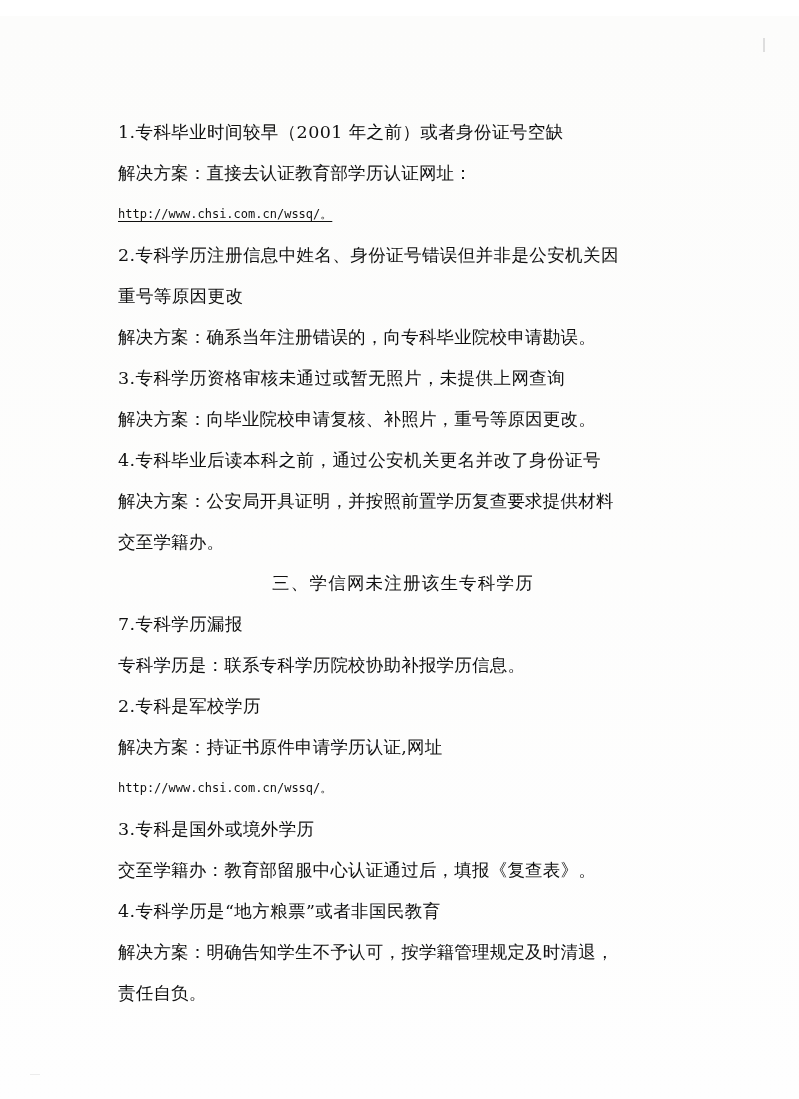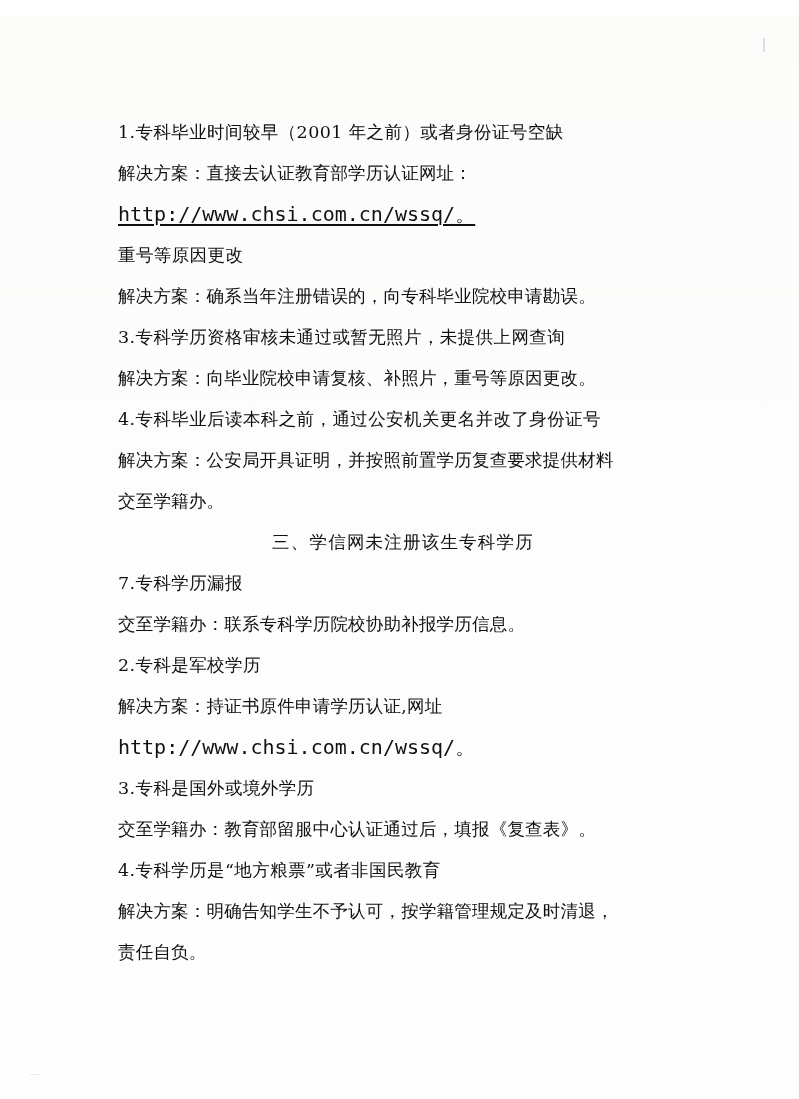--- a/index.html
+++ b/index.html
@@ -37,21 +37,21 @@
   }
   .line.heading {
     letter-spacing: 1.2px;
     text-align: center;
   }
   .line.sol {
     letter-spacing: 0.2px;
   }
   .url {
     font-family: "DejaVu Sans Mono", monospace;
-    font-size: 20px;
+    font-size: 12px;
     letter-spacing: 0px;
   }
   .url.underline {
     text-decoration: underline;
     text-underline-offset: 3px;
   }
   .faint-mark {
     position: absolute;
     right: 34px;
     top: 22px;
@@ -79,30 +79,31 @@
 
 <div class="page">
   <div class="scan-tint"></div>
   <div class="faint-mark"></div>
   <div class="faint-mark2"></div>
 
   <div class="content">
     <div class="line item">1.专科毕业时间较早（2001 年之前）或者身份证号空缺</div>
     <div class="line sol">解决方案：直接去认证教育部学历认证网址：</div>
     <div class="line url underline">http://www.chsi.com.cn/wssq/。</div>
+    <div class="line item">2.专科学历注册信息中姓名、身份证号错误但并非是公安机关因</div>
     <div class="line item">重号等原因更改</div>
     <div class="line sol">解决方案：确系当年注册错误的，向专科毕业院校申请勘误。</div>
     <div class="line item">3.专科学历资格审核未通过或暂无照片，未提供上网查询</div>
     <div class="line sol">解决方案：向毕业院校申请复核、补照片，重号等原因更改。</div>
     <div class="line item">4.专科毕业后读本科之前，通过公安机关更名并改了身份证号</div>
     <div class="line sol">解决方案：公安局开具证明，并按照前置学历复查要求提供材料</div>
     <div class="line sol">交至学籍办。</div>
     <div class="line heading">三、学信网未注册该生专科学历</div>
     <div class="line item">7.专科学历漏报</div>
-    <div class="line sol">交至学籍办：联系专科学历院校协助补报学历信息。</div>
+    <div class="line sol">专科学历是：联系专科学历院校协助补报学历信息。</div>
     <div class="line item">2.专科是军校学历</div>
     <div class="line sol">解决方案：持证书原件申请学历认证,网址</div>
     <div class="line url">http://www.chsi.com.cn/wssq/。</div>
     <div class="line item">3.专科是国外或境外学历</div>
     <div class="line sol">交至学籍办：教育部留服中心认证通过后，填报《复查表》。</div>
     <div class="line item">4.专科学历是“地方粮票”或者非国民教育</div>
     <div class="line sol">解决方案：明确告知学生不予认可，按学籍管理规定及时清退，</div>
     <div class="line sol">责任自负。</div>
   </div>
 </div>

